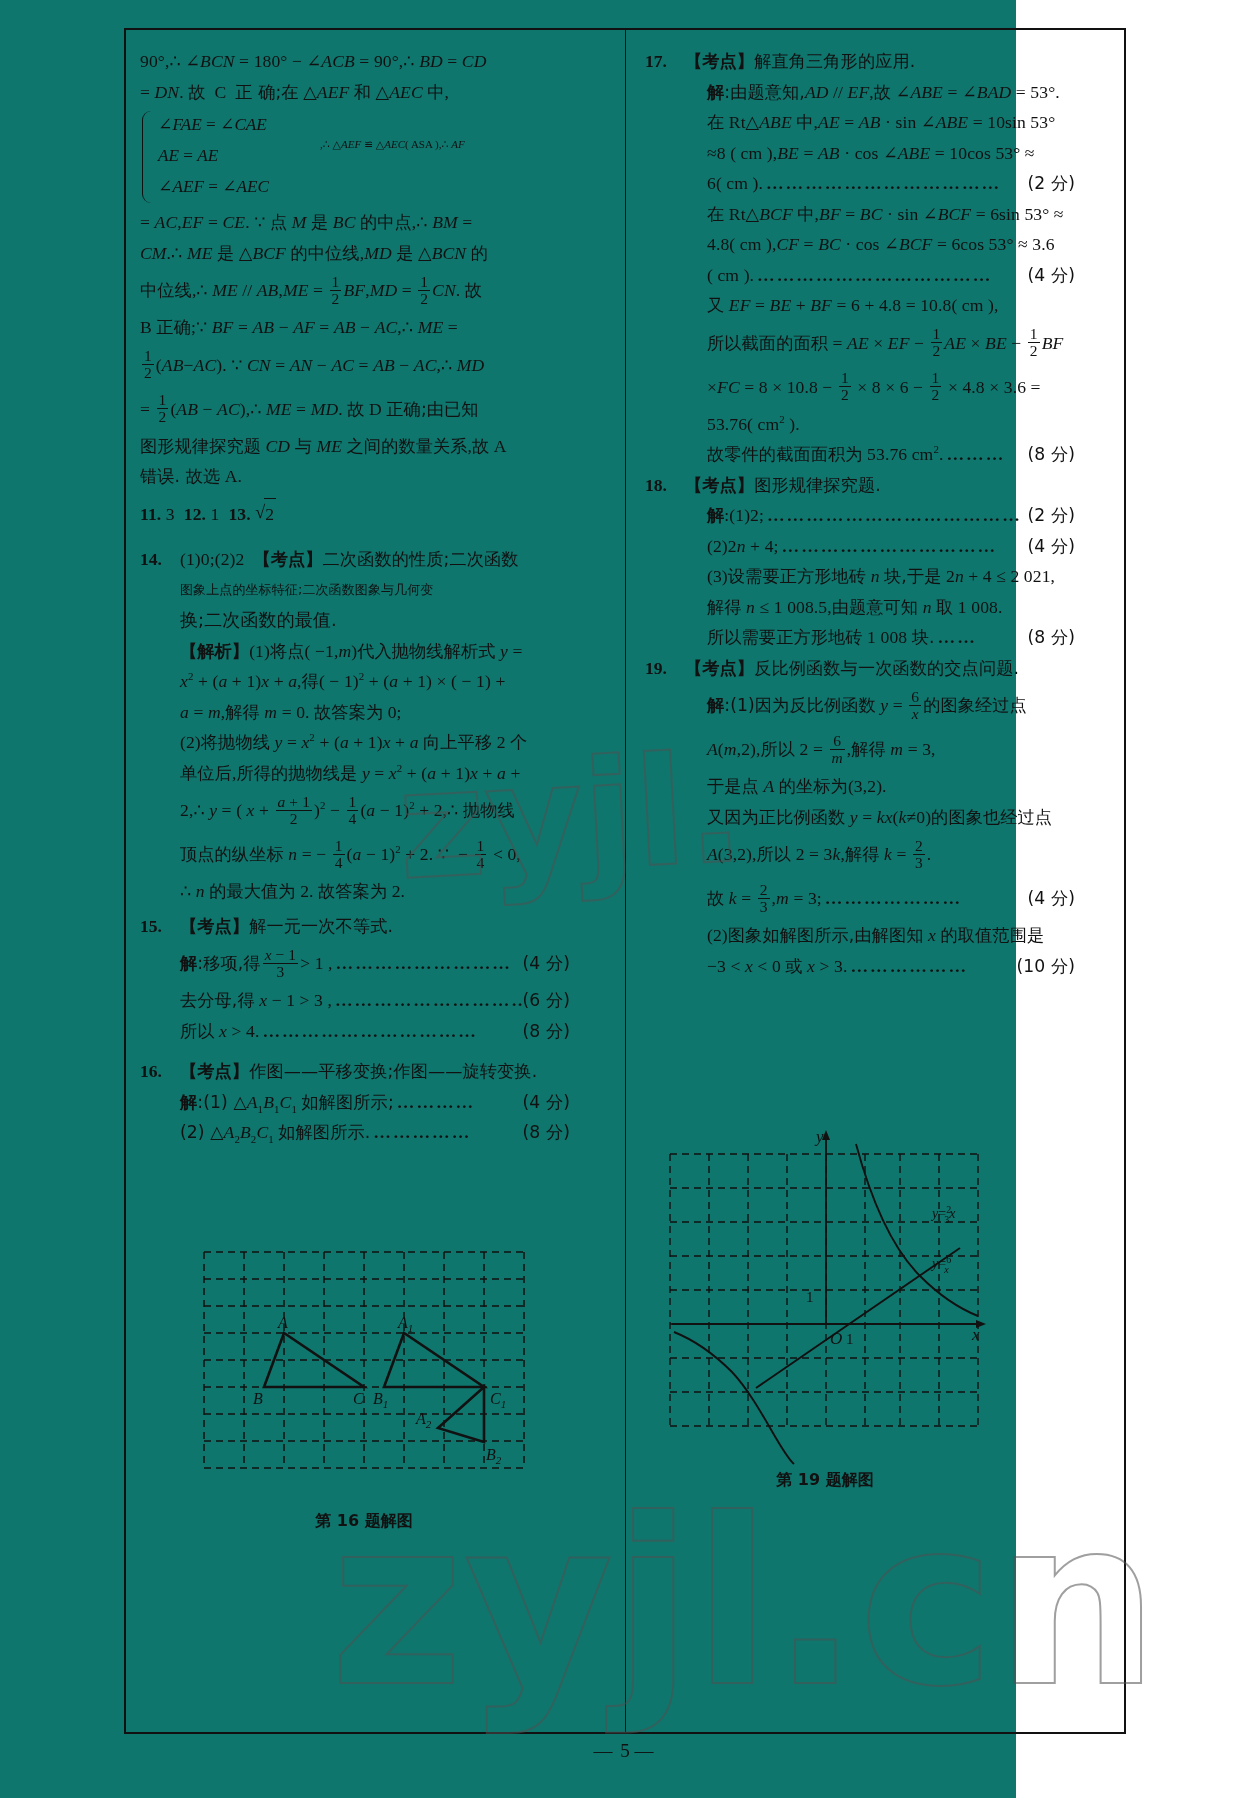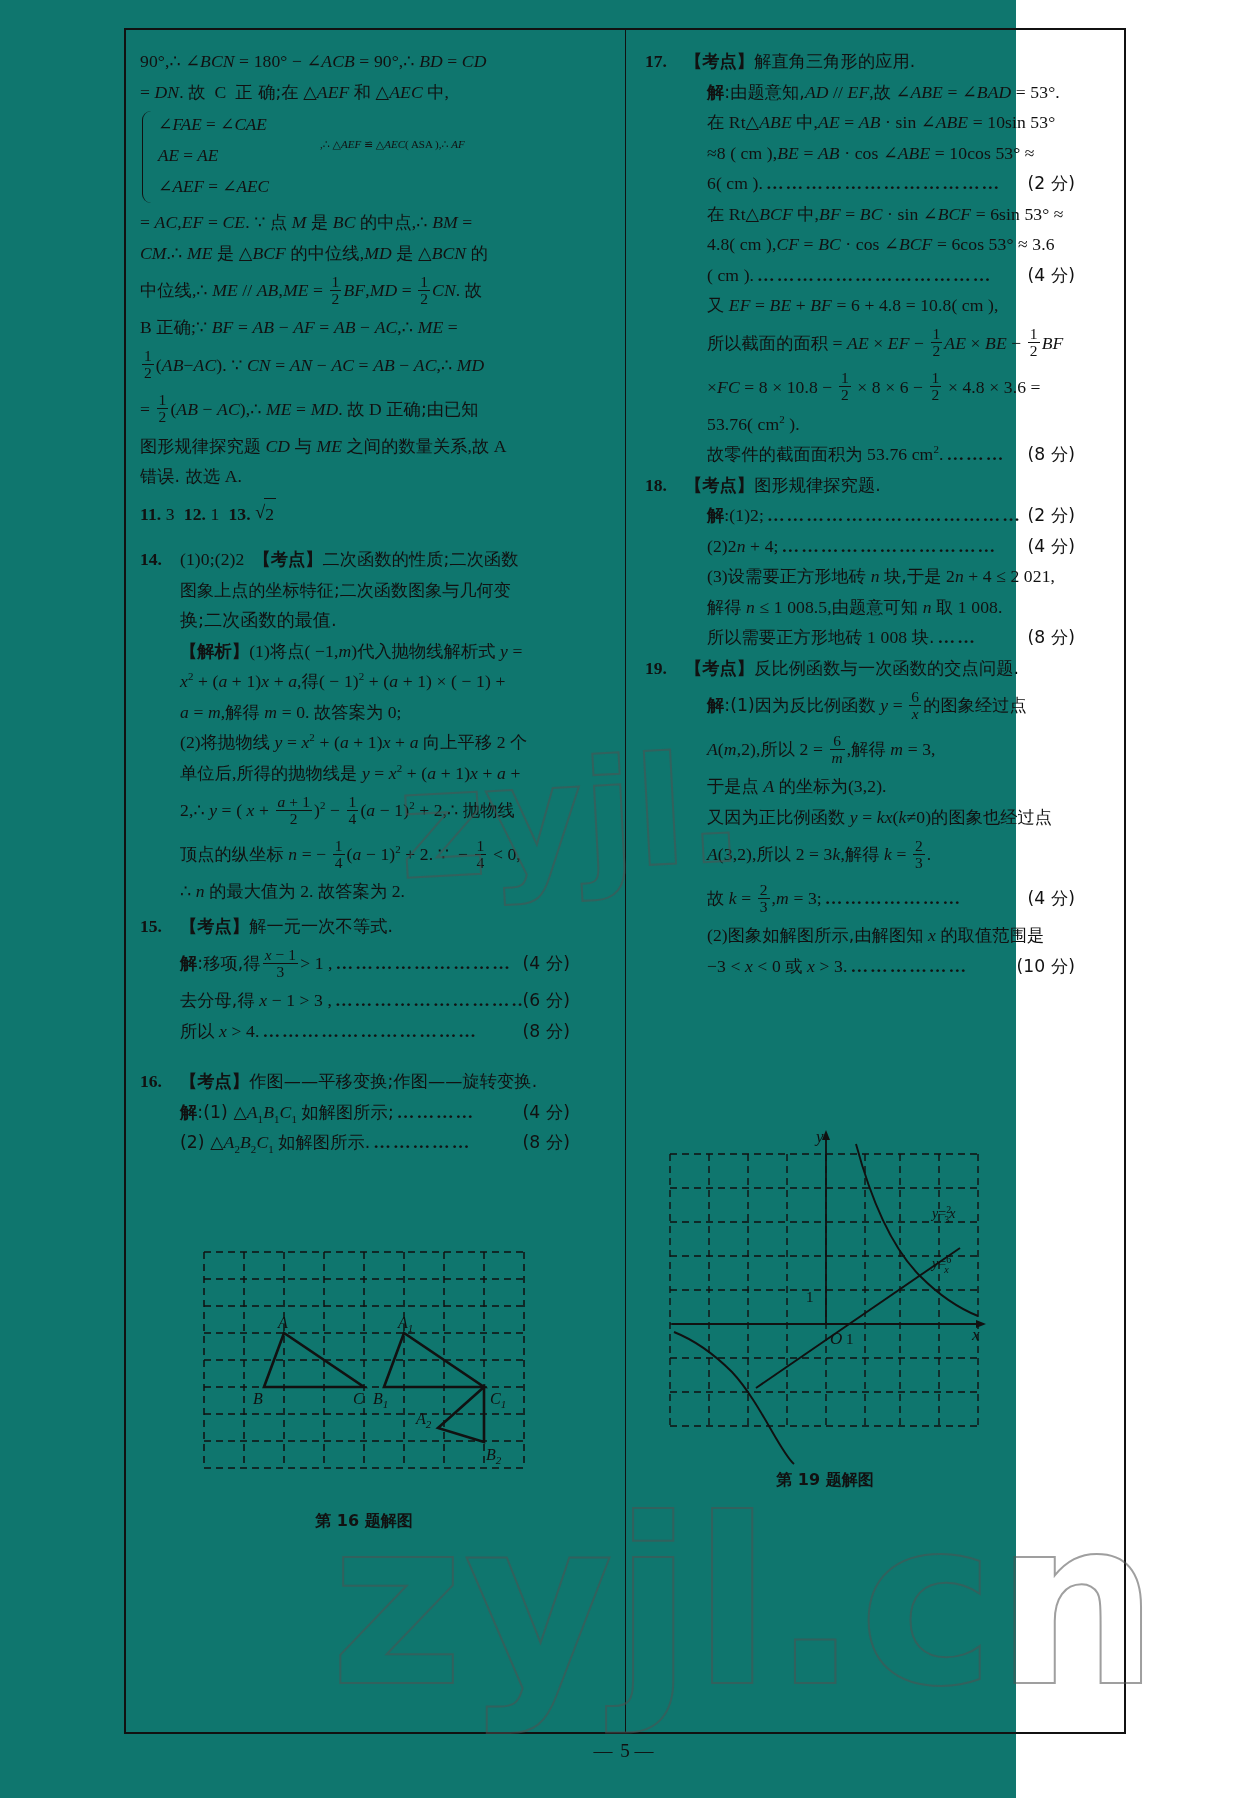--- a/index.html
+++ b/index.html
@@ -153,21 +153,21 @@
       <span class="ln"><span class="cn">错误. 故选</span> A.</span>
     </div>
 
     <div class="ln" style="margin-top:6px;">
       <span class="bf">11.</span>&nbsp;<span>3</span>&nbsp;&nbsp;<span class="bf">12.</span>&nbsp;<span>1</span>&nbsp;&nbsp;<span class="bf">13.</span>&nbsp;<span class="sqrt"><span class="rad">2</span></span>
     </div>
 
     <div class="item" style="margin-top:15px;">
       <span class="no">14.</span>
       <span class="ln"><span>(1)0;(2)2</span>&nbsp;&nbsp;<span class="cnb">【考点】</span><span class="cn">二次函数的性质;二次函数</span></span>
-      <span class="ln" style="font-family:'DejaVu Sans',sans-serif;font-size:17px;">图象上点的坐标特征;二次函数图象与几何变</span>
+      <span class="ln" style="font-family:'DejaVu Sans',sans-serif;font-size:13px;">图象上点的坐标特征;二次函数图象与几何变</span>
       <span class="ln" style="font-family:'DejaVu Sans',sans-serif;font-size:18px;">换;二次函数的最值.</span>
       <span class="ln"><span class="cnb">【解析】</span>(1)<span class="cn">将点</span>( −1,<span class="it">m</span>)<span class="cn">代入抛物线解析式</span> <span class="it">y</span> =</span>
       <span class="ln"><span class="it">x</span><sup>2</sup> + (<span class="it">a</span> + 1)<span class="it">x</span> + <span class="it">a</span>,<span class="cn">得</span>( − 1)<sup>2</sup> + (<span class="it">a</span> + 1) × ( − 1) +</span>
       <span class="ln"><span class="it">a</span> = <span class="it">m</span>,<span class="cn">解得</span> <span class="it">m</span> = 0. <span class="cn">故答案为</span> 0;</span>
       <span class="ln">(2)<span class="cn">将抛物线</span> <span class="it">y</span> = <span class="it">x</span><sup>2</sup> + (<span class="it">a</span> + 1)<span class="it">x</span> + <span class="it">a</span> <span class="cn">向上平移</span> 2 <span class="cn">个</span></span>
       <span class="ln"><span class="cn">单位后</span>,<span class="cn">所得的抛物线是</span> <span class="it">y</span> = <span class="it">x</span><sup>2</sup> + (<span class="it">a</span> + 1)<span class="it">x</span> + <span class="it">a</span> +</span>
       <span class="ln tall">2,∴ <span class="it">y</span> = ( <span class="it">x</span> + <span class="frac"><span class="n"><span class="it">a</span> + 1</span><span class="d">2</span></span>)<sup>2</sup> − <span class="frac"><span class="n">1</span><span class="d">4</span></span>(<span class="it">a</span> − 1)<sup>2</sup> + 2,∴ <span class="cn">抛物线</span></span>
       <span class="ln tall"><span class="cn">顶点的纵坐标</span> <span class="it">n</span> = − <span class="frac"><span class="n">1</span><span class="d">4</span></span>(<span class="it">a</span> − 1)<sup>2</sup> + 2. ∵&nbsp; − <span class="frac"><span class="n">1</span><span class="d">4</span></span> &lt; 0,</span>
       <span class="ln">∴ <span class="it">n</span> <span class="cn">的最大值为</span> 2. <span class="cn">故答案为</span> 2.</span>
     </div>
@@ -186,21 +186,21 @@
         <span class="fill dots">…………………………</span>
         <span class="tailv cn">(6 分)</span>
       </div>
       <div class="row-dots ln">
         <span class="lead"><span class="cn">所以</span> <span class="it">x</span> &gt; 4.</span>
         <span class="fill dots">……………………………</span>
         <span class="tailv cn">(8 分)</span>
       </div>
     </div>
 
-    <div class="item" style="margin-top:20px;">
+    <div class="item" style="margin-top:10px;">
       <span class="no">16.</span>
       <span class="ln"><span class="cnb">【考点】</span><span class="cn">作图——平移变换;作图——旋转变换.</span></span>
       <div class="row-dots ln">
         <span class="lead"><span class="cnb">解</span><span class="cn">:(1) △</span><span class="it">A</span><sub>1</sub><span class="it">B</span><sub>1</sub><span class="it">C</span><sub>1</sub> <span class="cn">如解图所示;</span></span>
         <span class="fill dots">…………</span>
         <span class="tailv cn">(4 分)</span>
       </div>
       <div class="row-dots ln">
         <span class="lead"><span class="cn">(2) △</span><span class="it">A</span><sub>2</sub><span class="it">B</span><sub>2</sub><span class="it">C</span><sub>1</sub> <span class="cn">如解图所示.</span></span>
         <span class="fill dots">……………</span>

